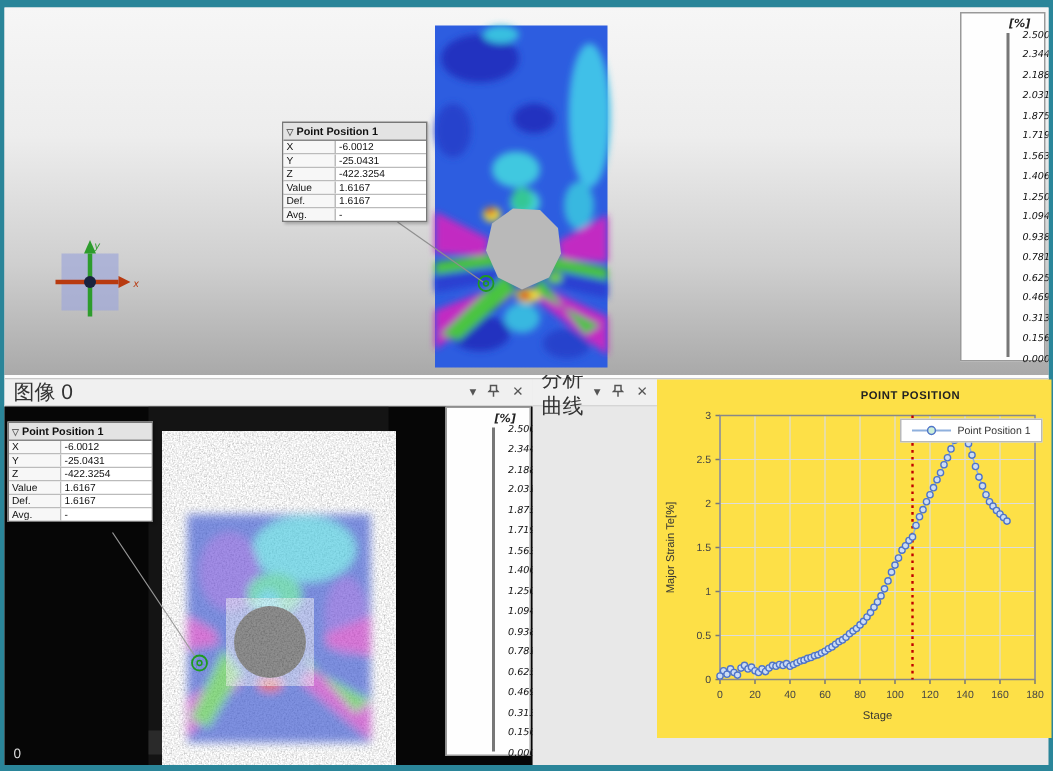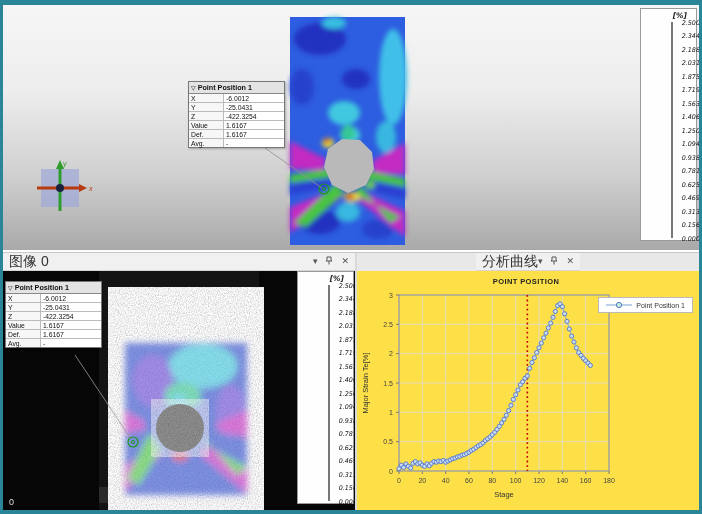--- a/index.html
+++ b/index.html
@@ -4,21 +4,21 @@
 <style>
   html,body{margin:0;padding:0;background:#555;}
   .window{width:702px;height:514px;background:#2a8599;padding:5px 3px 4px 3px;box-sizing:border-box;font-family:"Liberation Sans",sans-serif;}
   .content{width:696px;height:505px;display:flex;flex-direction:column;background:#e8e8e8;}
   
   .top-view{position:relative;width:696px;height:246px;background:linear-gradient(180deg,#f6f6f6 0%,#ededed 35%,#cfcfcf 70%,#a9a9a9 100%);overflow:hidden;}
   .hsplit{height:2px;background:#fdfdfd;border-bottom:1px solid #c8c8c8;}
   .bottom-row{display:flex;height:257px;}
   .vsplit{width:2px;background:#d9d9d9;}
   .panel-left{width:352px;display:flex;flex-direction:column;}
-  .panel-right{width:346px;display:flex;flex-direction:column;align-items:center;}
+  .panel-right{width:346px;display:flex;flex-direction:row;}
   .phead{height:18px;background:#f0f0f0;border-bottom:1px solid #d5d5d5;display:flex;align-items:center;justify-content:space-between;padding:0 6px;box-sizing:border-box;}
   .ptitle{font-size:14px;color:#333;}
   .picons{display:flex;gap:8px;align-items:center;color:#555;font-size:9px;}
   .picons span{cursor:default;line-height:1;}
   .img-area{position:relative;width:352px;height:239px;background:#060606;overflow:hidden;}
   .chart-area{position:relative;width:342px;height:239px;background:#fde047;overflow:hidden;}
   
   .ann-table{position:absolute;width:97px;background:#fff;border:1px solid #777;box-sizing:border-box;font-size:6.8px;color:#111;box-shadow:1px 1px 2px rgba(0,0,0,.25);}
   .tbl-head{display:flex;align-items:center;gap:2px;background:#e3e3e3;border-bottom:1px solid #888;padding:1px 2px;font-weight:bold;font-size:7.2px;}
   .tbl-tri{font-size:6px;color:#666;}

